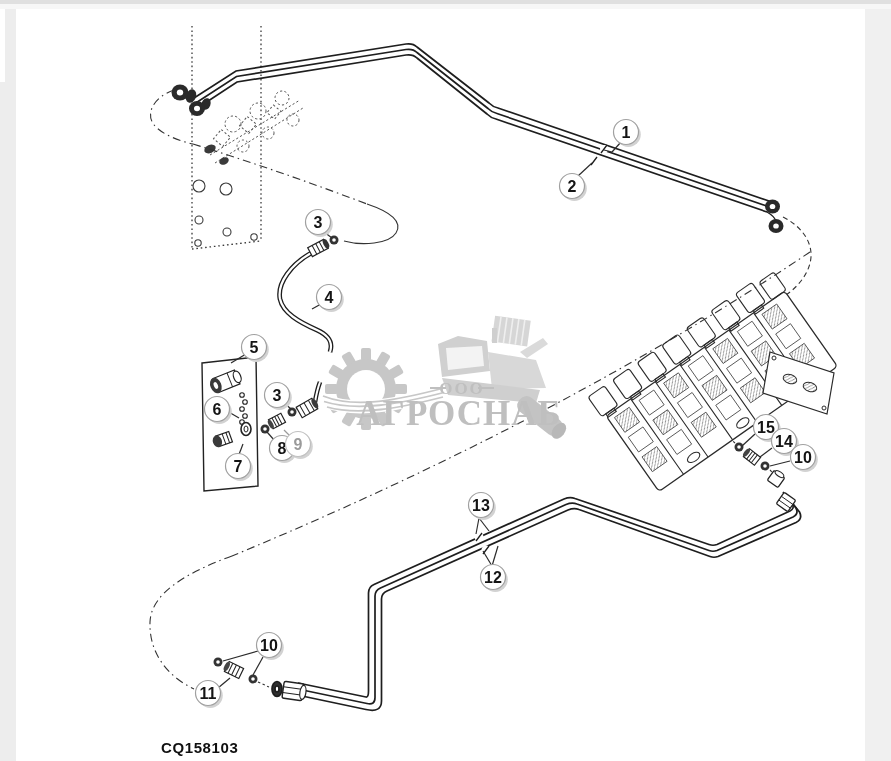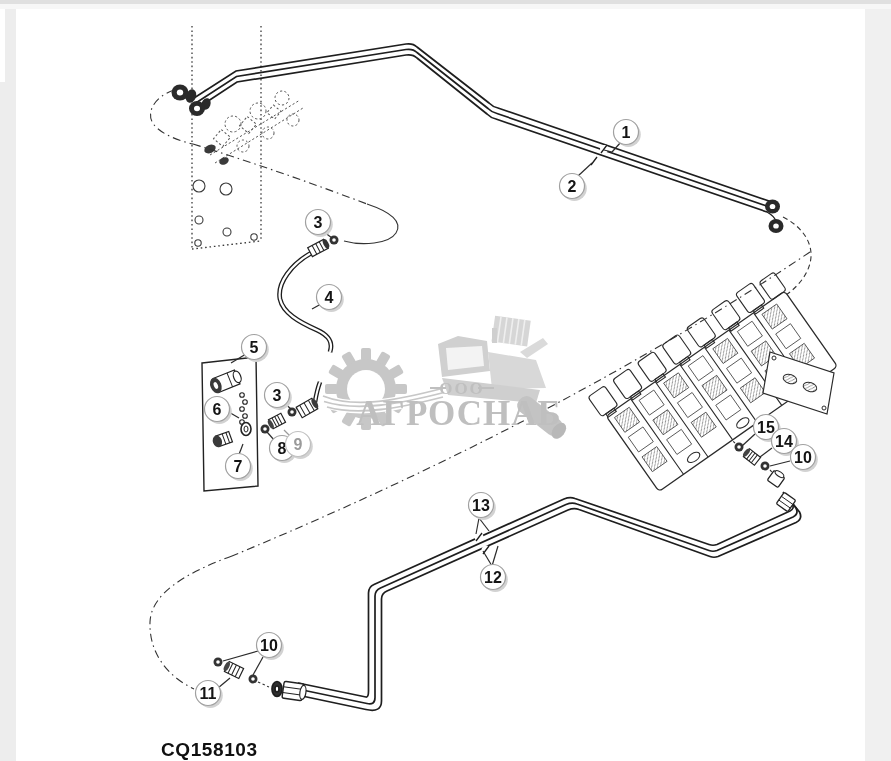--- a/index.html
+++ b/index.html
@@ -5,21 +5,21 @@
   html,body{margin:0;padding:0;background:#fff;}
   .page{position:relative;width:891px;height:761px;overflow:hidden;background:#ffffff;
         font-family:"Liberation Sans",sans-serif;}
   .chrome{position:absolute;}
   .top-bar{left:0;top:0;width:891px;height:3.5px;}
   .top-band{left:0;top:3.5px;width:891px;height:5.5px;}
   .left-strip{left:0;top:9px;width:16px;height:752px;}
   .left-notch{left:0;top:9px;width:5px;height:73px;background:#ffffff;}
   .right-strip{left:865px;top:9px;width:26px;height:752px;}
   svg.art{position:absolute;left:0;top:0;}
-  .code{position:absolute;left:161px;top:739px;font-weight:bold;font-size:19px;
+  .code{position:absolute;left:161px;top:739px;font-weight:bold;font-size:15px;
         letter-spacing:.6px;color:#101010;}
   .co-num{font-family:"Liberation Sans",sans-serif;font-weight:bold;font-size:16px;fill:#141414;}
   .co-num.ghost{fill:#9a9a9a;}
   .wm-pre{font-family:"Liberation Serif",serif;font-weight:bold;}
   .wm-name{font-family:"Liberation Serif",serif;font-weight:bold;}
 </style>
 </head>
 <body>
 
 <div class="page">

